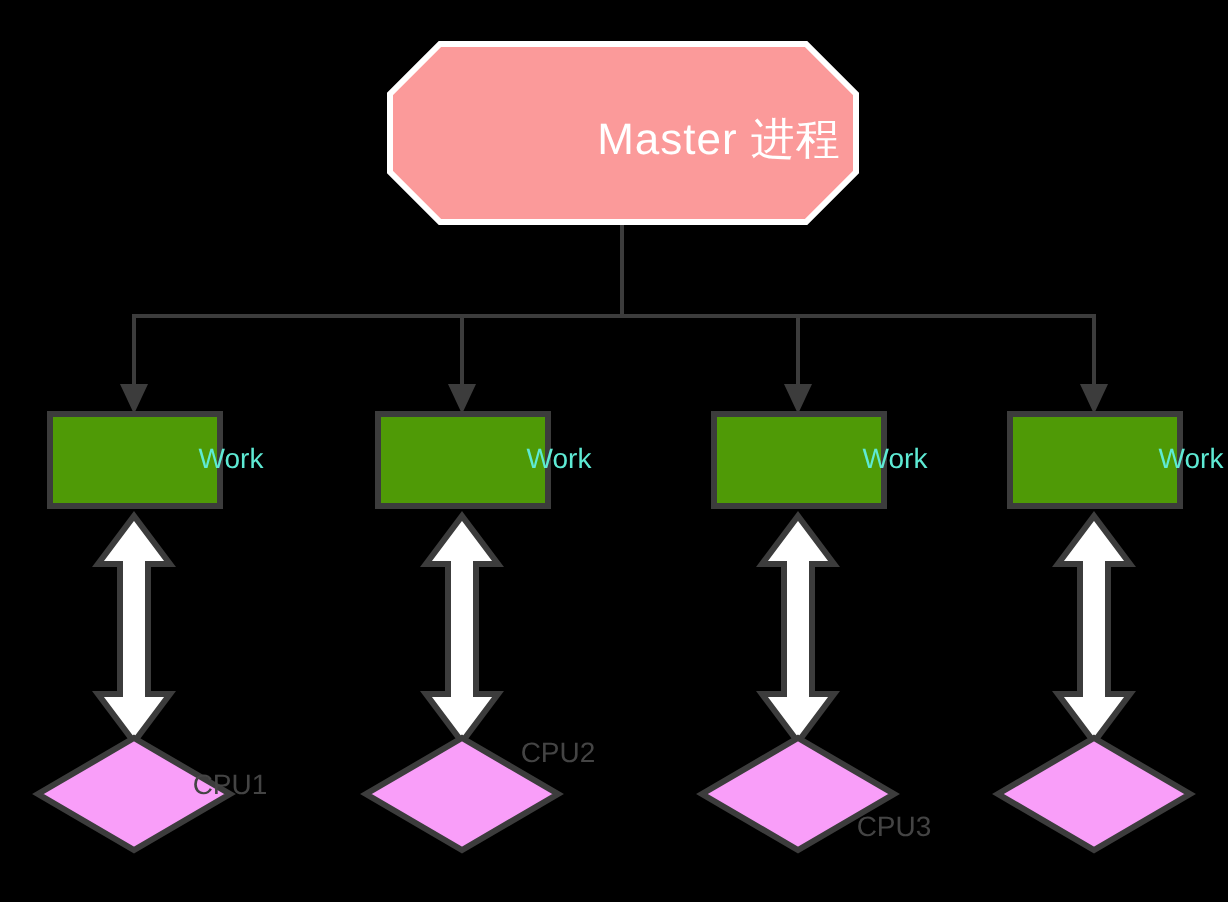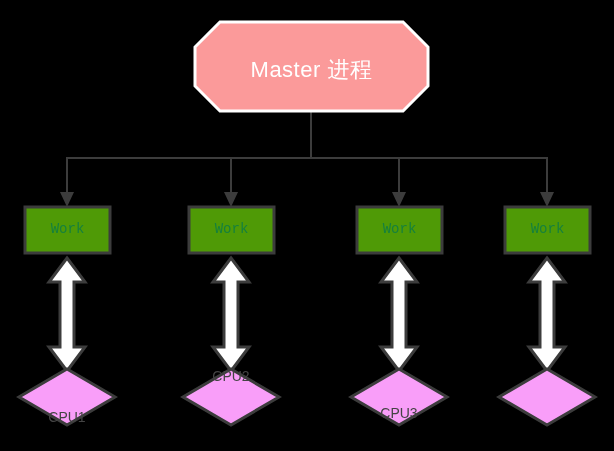--- a/index.html
+++ b/index.html
@@ -20,30 +20,30 @@
     left: 0;
     top: 0;
     width: 614px;
     height: 451px;
   }
   .node-label {
     position: absolute;
     pointer-events: none;
     white-space: nowrap;
     text-align: center;
+    padding-left: 48px;
   }
   .master-label {
     color: #ffffff;
     font-size: 22px;
     letter-spacing: 0.5px;
   }
   .work-label {
-    color: #15803d;
+    color: #5eead4;
     font-size: 14px;
-    font-family: Liberation Mono, monospace;
   }
   .cpu-label {
     color: #444444;
     font-size: 14px;
   }
 </style>
 </head>
 <body>
 
 <div id="canvas">
@@ -85,17 +85,17 @@
     <polygon points="547,369 595,397 547,425 499,397" fill="#f99ef9" stroke="#3c3c3c" stroke-width="3"></polygon>
   </svg>
 
   <div class="node-label master-label" style="left:195px; top:55px; width:233px;">Master 进程</div>
 
   <div class="node-label work-label" style="left:25px; top:221px; width:85px;">Work</div>
   <div class="node-label work-label" style="left:189px; top:221px; width:85px;">Work</div>
   <div class="node-label work-label" style="left:357px; top:221px; width:85px;">Work</div>
   <div class="node-label work-label" style="left:505px; top:221px; width:85px;">Work</div>
 
-  <div class="node-label cpu-label" style="left:19px; top:409px; width:96px;">CPU1</div>
+  <div class="node-label cpu-label" style="left:19px; top:384px; width:96px;">CPU1</div>
   <div class="node-label cpu-label" style="left:183px; top:368px; width:96px;">CPU2</div>
   <div class="node-label cpu-label" style="left:351px; top:389px; width:96px;margin-top:16px;">CPU3</div>
 
 </div>
 
 </body></html>

